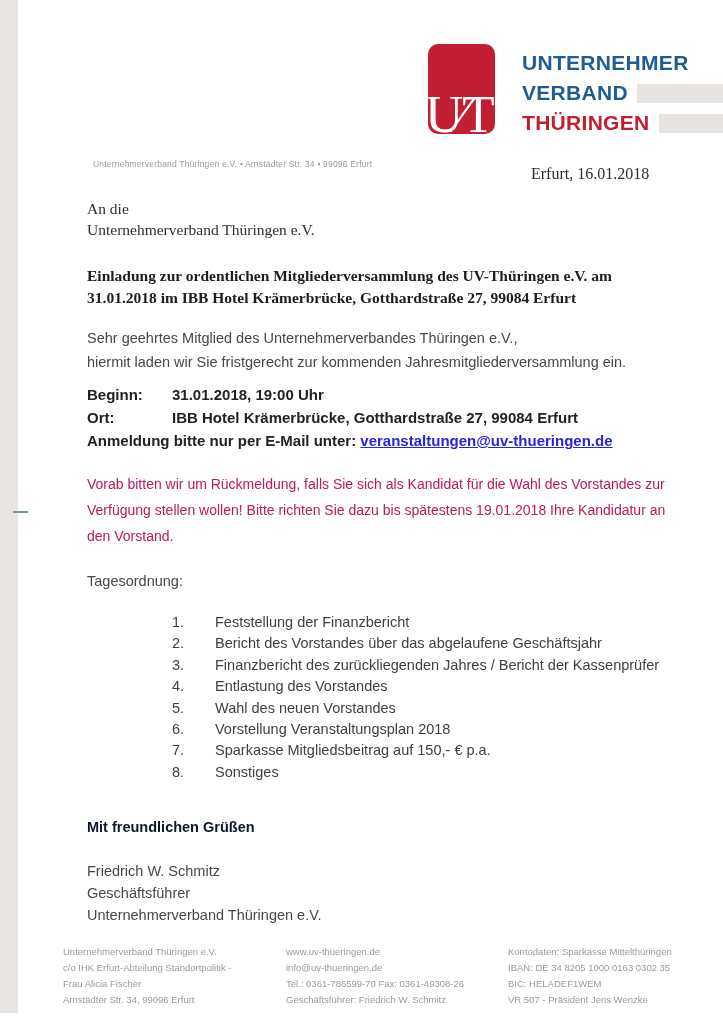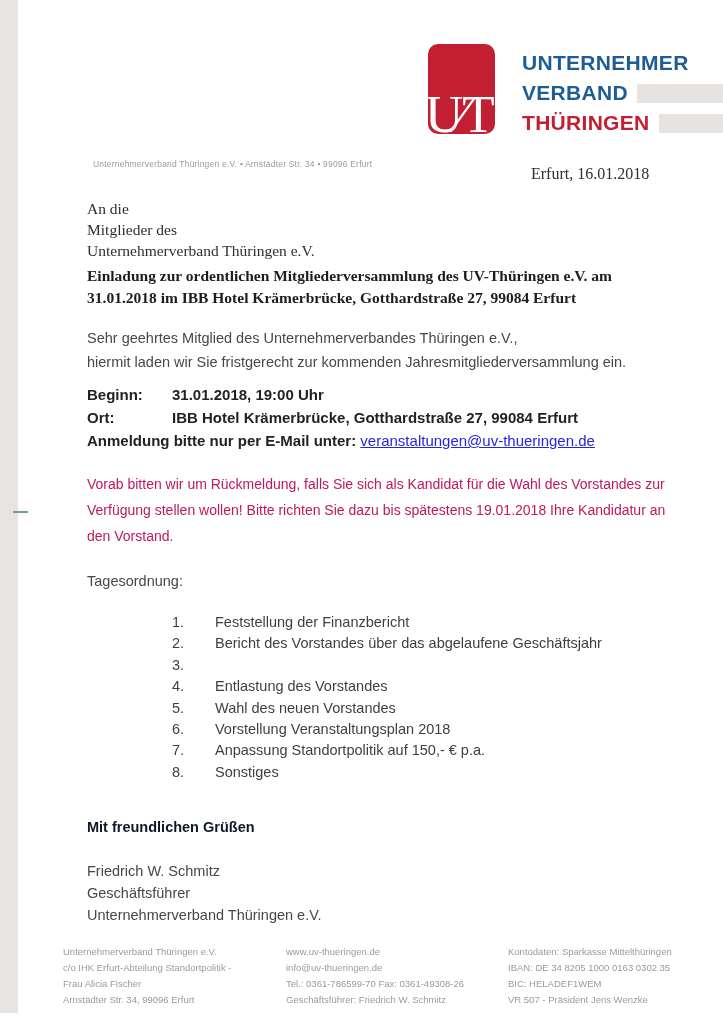--- a/index.html
+++ b/index.html
@@ -66,21 +66,21 @@
   }
 
   
   .details {
     position:absolute; left:87px; top:383px; width:610px;
     font-size:15px; font-weight:bold; color:#222222; line-height:23px;
   }
   .details .row { display:flex; }
   .details .lbl { width:85px; flex:0 0 85px; }
   .reg-line a, .reg-email {
-    color:#2525e0; text-decoration:underline; font-weight:normal;
+    color:#2525e0; text-decoration:underline; font-weight:bold;
   }
 
   .paragraph {
     position:absolute; left:87px; top:471px; width:601px;
     font-size:14px; line-height:26px; color:#be185d;
   }
   .agenda-title {
     position:absolute; left:87px; top:573px;
     font-size:14.5px; color:#474747;
   }
@@ -133,21 +133,20 @@
       <span class="bar"></span>
     </div>
   </div>
 </div>
 
 <div class="sender-line">Unternehmerverband Thüringen e.V. ▪ Arnstädter Str. 34 ▪ 99096 Erfurt</div>
 <div class="date-line">Erfurt, 16.01.2018</div>
 
 <div class="recipient">
   <div>An die</div>
-  <div>Mitglieder des</div>
   <div>Unternehmerverband Thüringen e.V.</div>
 </div>
 
 <div class="subject">Einladung zur ordentlichen Mitgliederversammlung des UV-Thüringen e.V. am 31.01.2018 im IBB Hotel Krämerbrücke, Gotthardstraße 27, 99084 Erfurt</div>
 
 <div class="salutation">
   <div>Sehr geehrtes Mitglied des Unternehmerverbandes Thüringen e.V.,</div>
   <div>hiermit laden wir Sie fristgerecht zur kommenden Jahresmitgliederversammlung ein.</div>
 </div>
 
@@ -172,36 +171,37 @@
   <div class="item">
     <span class="num">1.</span>
     <span>Feststellung der Finanzbericht</span>
   </div>
   <div class="item">
     <span class="num">2.</span>
     <span>Bericht des Vorstandes über das abgelaufene Geschäftsjahr</span>
   </div>
   <div class="item">
     <span class="num">3.</span>
+    <span>Finanzbericht des zurückliegenden Jahres / Bericht der Kassenprüfer</span>
   </div>
   <div class="item">
     <span class="num">4.</span>
     <span>Entlastung des Vorstandes</span>
   </div>
   <div class="item">
     <span class="num">5.</span>
     <span>Wahl des neuen Vorstandes</span>
   </div>
   <div class="item">
     <span class="num">6.</span>
     <span>Vorstellung Veranstaltungsplan 2018</span>
   </div>
   <div class="item">
     <span class="num">7.</span>
-    <span>Anpassung Standortpolitik auf 150,- € p.a.</span>
+    <span>Sparkasse Mitgliedsbeitrag auf 150,- € p.a.</span>
   </div>
   <div class="item">
     <span class="num">8.</span>
     <span>Sonstiges</span>
   </div>
 </div>
 
 <div class="greeting">Mit freundlichen Grüßen</div>
 <div class="signature">
   <div>Friedrich W. Schmitz</div>

